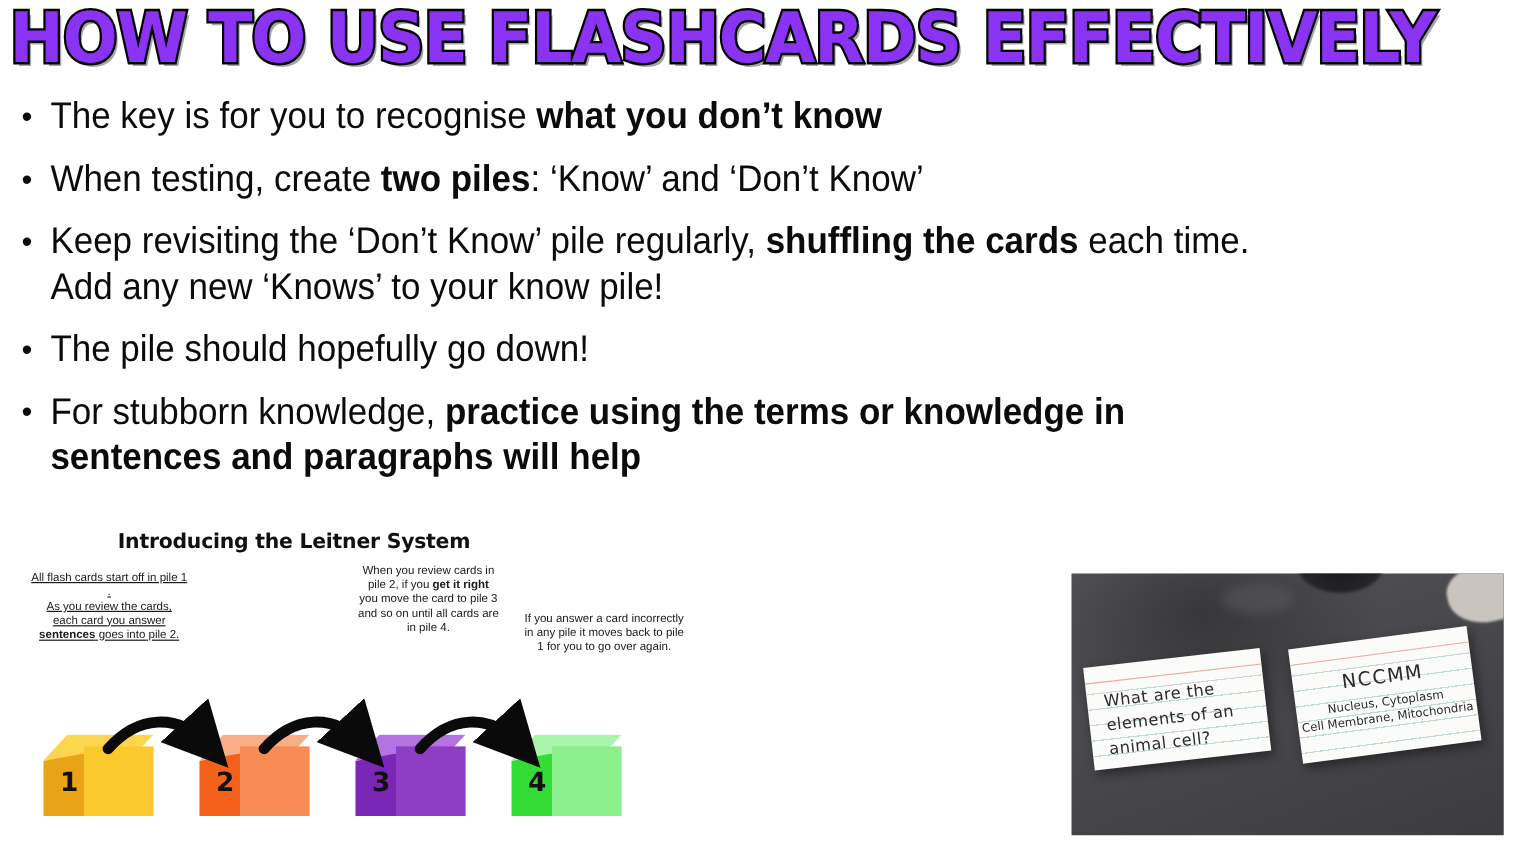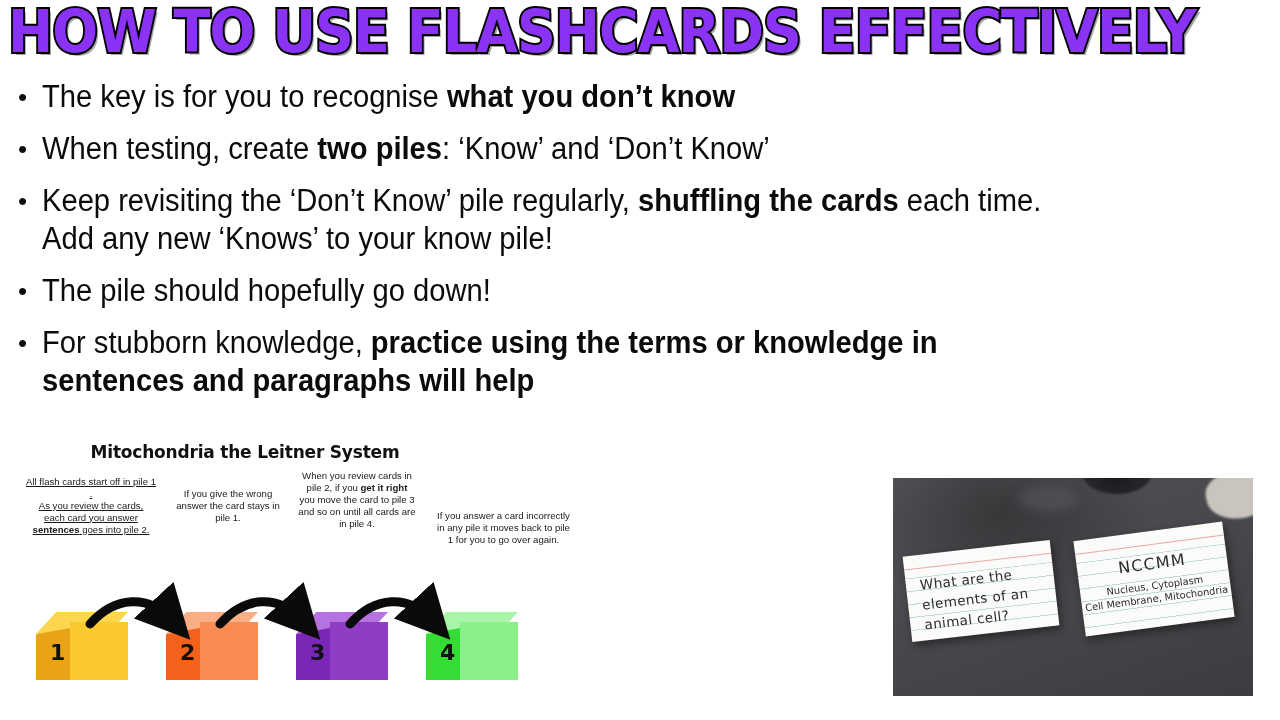--- a/index.html
+++ b/index.html
@@ -179,25 +179,24 @@
         <span class="dot">•</span>
         <span class="btext">The pile should hopefully go down!</span>
       </div>
       <div class="bullet">
         <span class="dot">•</span>
         <span class="btext">For stubborn knowledge, <b>practice using the terms or knowledge in sentences and paragraphs will help</b></span>
       </div>
     </div>
 
   <div class="leitner">
-    <div class="leitner-title">Mitochondria the Leitner System</div>
+    <div class="leitner-title">Introducing the Leitner System</div>
 
     <div class="cols">
       <div class="col col0" id="lcol0">All flash cards start off in pile 1 .<br>As you review the cards,<br>each card you answer<br><b>sentences</b> goes into pile 2.</div>
-      <div class="col col1" id="lcol1">If you give the wrong answer the card stays in pile 1.</div>
       <div class="col col2" id="lcol2">When you review cards in<br>pile 2, if you <b>get it right</b><br>you move the card to pile 3 and so on until all cards are<br>in  pile 4.</div>
       <div class="col col3" id="lcol3">If you answer a card incorrectly in any  pile it moves back to pile 1 for you to go over again.</div>
     </div>
 
     <div class="cubes" id="cubes">
         <div class="cube cube1">
           <div class="lid" style="background:#FBD64E;clip-path:polygon(22% 0, 100% 0, 78% 100%, 0 100%);"></div>
           <div class="face-l" style="background:#E8A317;clip-path:polygon(0 12%, 100% 0, 100% 100%, 0 100%);"></div>
           <div class="face-r" style="background:#FBC82D;"></div>
           <div class="num">1</div>

